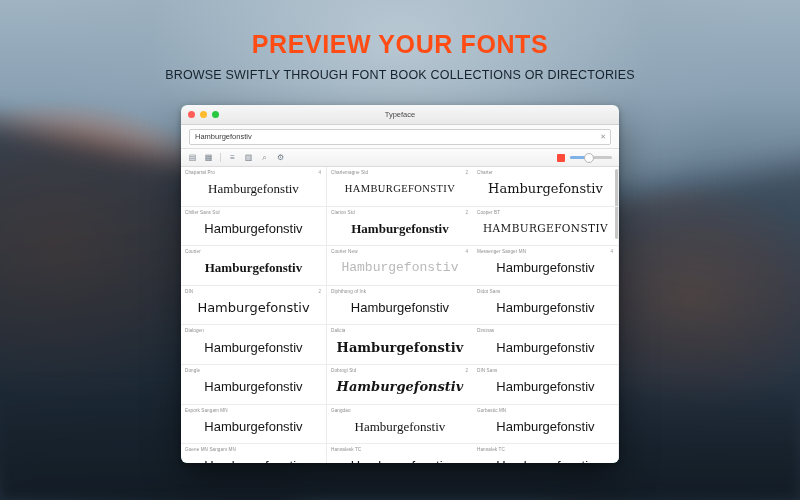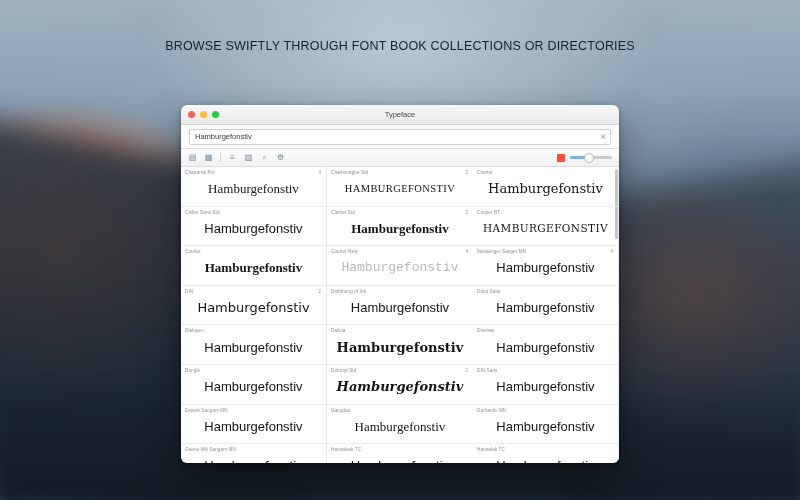--- a/index.html
+++ b/index.html
@@ -282,20 +282,21 @@
 <body>
 
 <div class="screen">
   <div class="bg">
     <div class="bg-mountain-left"></div>
     <div class="bg-mountain-right"></div>
     <div class="bg-bottom"></div>
   </div>
 
   <div class="headline">
+    <div class="headline-title">PREVIEW YOUR FONTS</div>
     <div class="headline-sub">BROWSE SWIFTLY THROUGH FONT BOOK COLLECTIONS OR DIRECTORIES</div>
   </div>
 
   <div class="window">
     <div class="titlebar">
       <div class="traffic">
         <div class="dot red"></div>
         <div class="dot yellow"></div>
         <div class="dot green"></div>
       </div>

